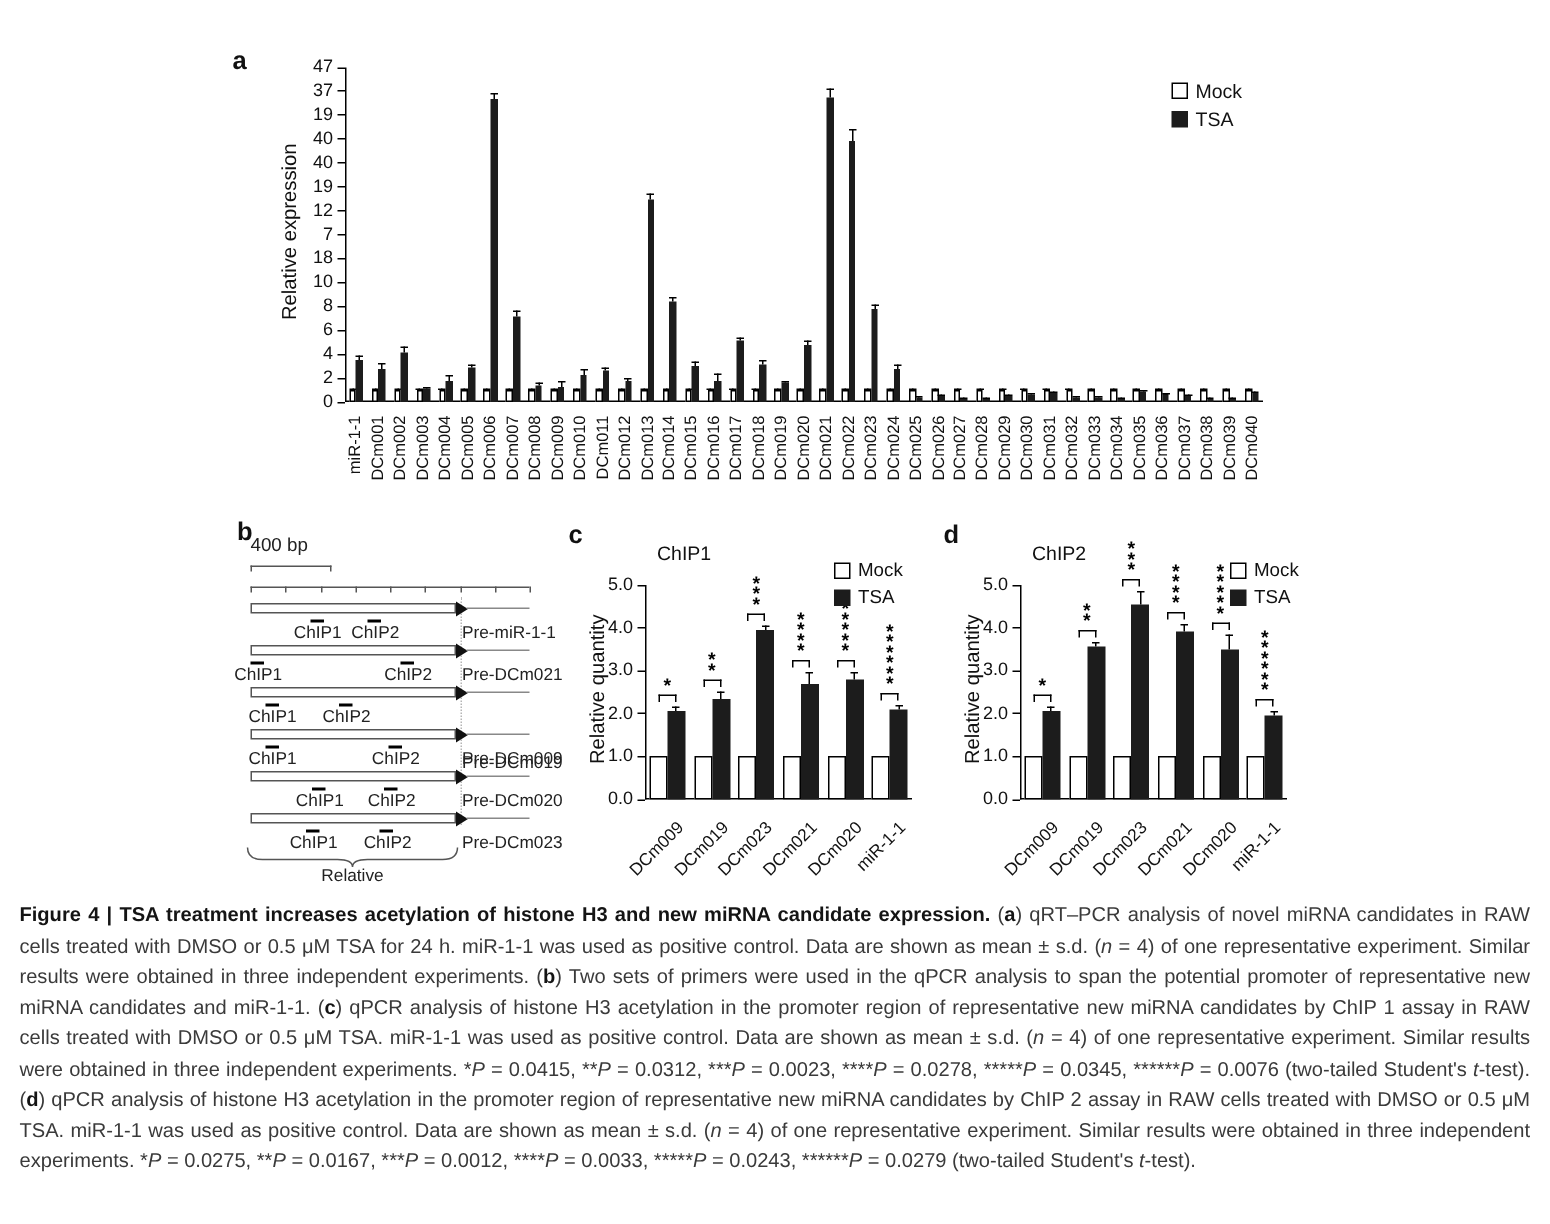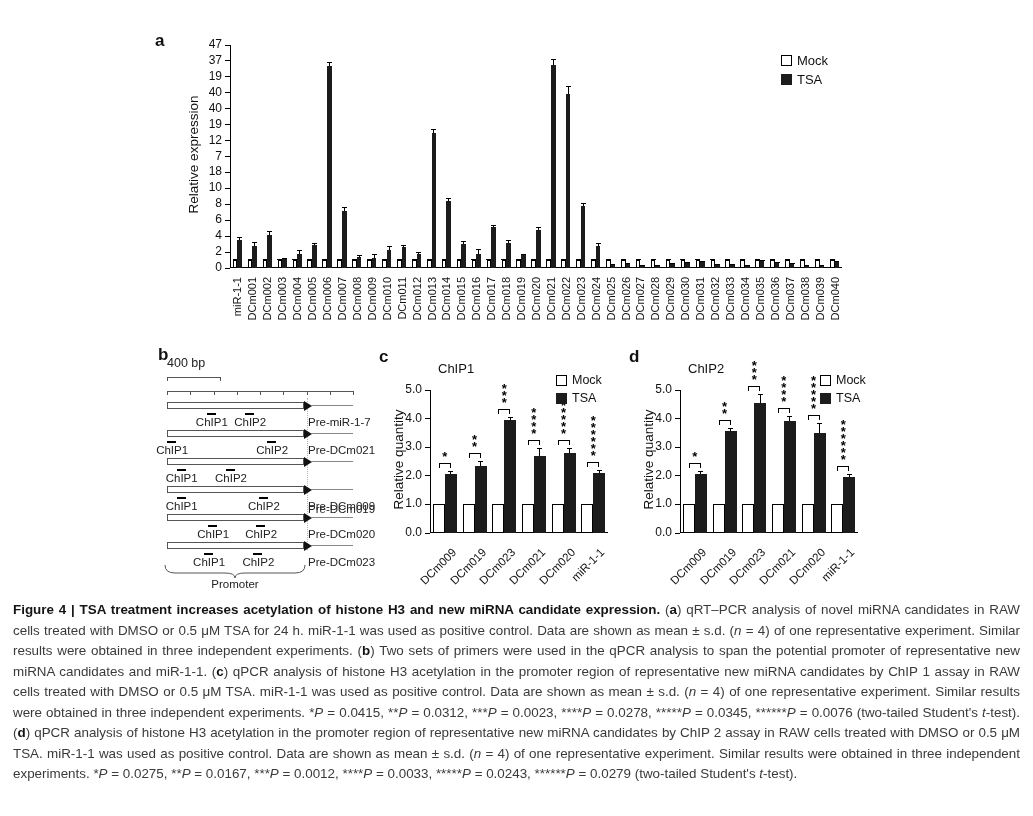--- a/index.html
+++ b/index.html
@@ -579,21 +579,21 @@
         <div class="legend-row" style="font-size: 12.5px;">
           <div class="sw sw-tsa"></div>
           <span>TSA</span>
         </div>
       </div>
     </div>
 
   <div id="panel-b">
     <div class="pb-text" style="left:167px;top:356px;font-size:12.5px;">400 bp</div>
     <div class="scalebar" style="left:167px;top:377px;width:54px;"></div>
-    <div class="pb-text" style="left:165px;top:578px;width:140px;text-align:center;">Promoter</div>
+    <div class="pb-text" style="left:165px;top:578px;width:140px;text-align:center;">Relative</div>
     <svg width="142" height="16" style="position:absolute;left:164px;top:564px;">
       <path d="M 1 1 Q 1 9 11 9 L 61 9 Q 71 9 71 14 Q 71 9 81 9 L 131 9 Q 141 9 141 1" stroke="#555" fill="none" stroke-width="1"></path>
     </svg>
   <div class="pb-line" style="left: 167px; top: 391px; width: 186px; background: rgb(85, 85, 85);"></div>
       <div class="pb-tick" style="left: 167px; top: 391px; height: 4px;"></div>
       <div class="pb-tick" style="left: 190.25px; top: 391px; height: 4px;"></div>
       <div class="pb-tick" style="left: 213.5px; top: 391px; height: 4px;"></div>
       <div class="pb-tick" style="left: 236.75px; top: 391px; height: 4px;"></div>
       <div class="pb-tick" style="left: 260px; top: 391px; height: 4px;"></div>
       <div class="pb-tick" style="left: 283.25px; top: 391px; height: 4px;"></div>
@@ -601,21 +601,21 @@
       <div class="pb-tick" style="left: 329.75px; top: 391px; height: 4px;"></div>
       <div class="pb-tick" style="left: 353px; top: 391px; height: 4px;"></div>
       <div class="pb-dotted" style="left: 307px; top: 398px; height: 152px;"></div>
       <div class="pb-bar" style="left: 167px; top: 402px; width: 137px;"></div>
       <div class="pb-arrow" style="left: 304px; top: 400.5px;"></div>
       <div class="pb-line" style="left: 311px; top: 405px; width: 42px;"></div>
       <div class="pb-dash" style="left: 206.84px; top: 413px; width: 9px;"></div>
       <div class="pb-text" style="left: 192.84px; top: 416px; width: 38px; text-align: center;">ChIP1</div>
       <div class="pb-dash" style="left: 245.2px; top: 413px; width: 9px;"></div>
       <div class="pb-text" style="left: 231.2px; top: 416px; width: 38px; text-align: center;">ChIP2</div>
-      <div class="pb-text" style="left: 308px; top: 416px;">Pre-miR-1-7</div>
+      <div class="pb-text" style="left: 308px; top: 416px;">Pre-miR-1-1</div>
       <div class="pb-bar" style="left: 167px; top: 430px; width: 137px;"></div>
       <div class="pb-arrow" style="left: 304px; top: 428.5px;"></div>
       <div class="pb-line" style="left: 311px; top: 433px; width: 42px;"></div>
       <div class="pb-dash" style="left: 167.11px; top: 441px; width: 9px;"></div>
       <div class="pb-text" style="left: 153.11px; top: 444px; width: 38px; text-align: center;">ChIP1</div>
       <div class="pb-dash" style="left: 267.12px; top: 441px; width: 9px;"></div>
       <div class="pb-text" style="left: 253.12px; top: 444px; width: 38px; text-align: center;">ChIP2</div>
       <div class="pb-text" style="left: 308px; top: 444px;">Pre-DCm021</div>
       <div class="pb-bar" style="left: 167px; top: 458px; width: 137px;"></div>
       <div class="pb-arrow" style="left: 304px; top: 456.5px;"></div>

